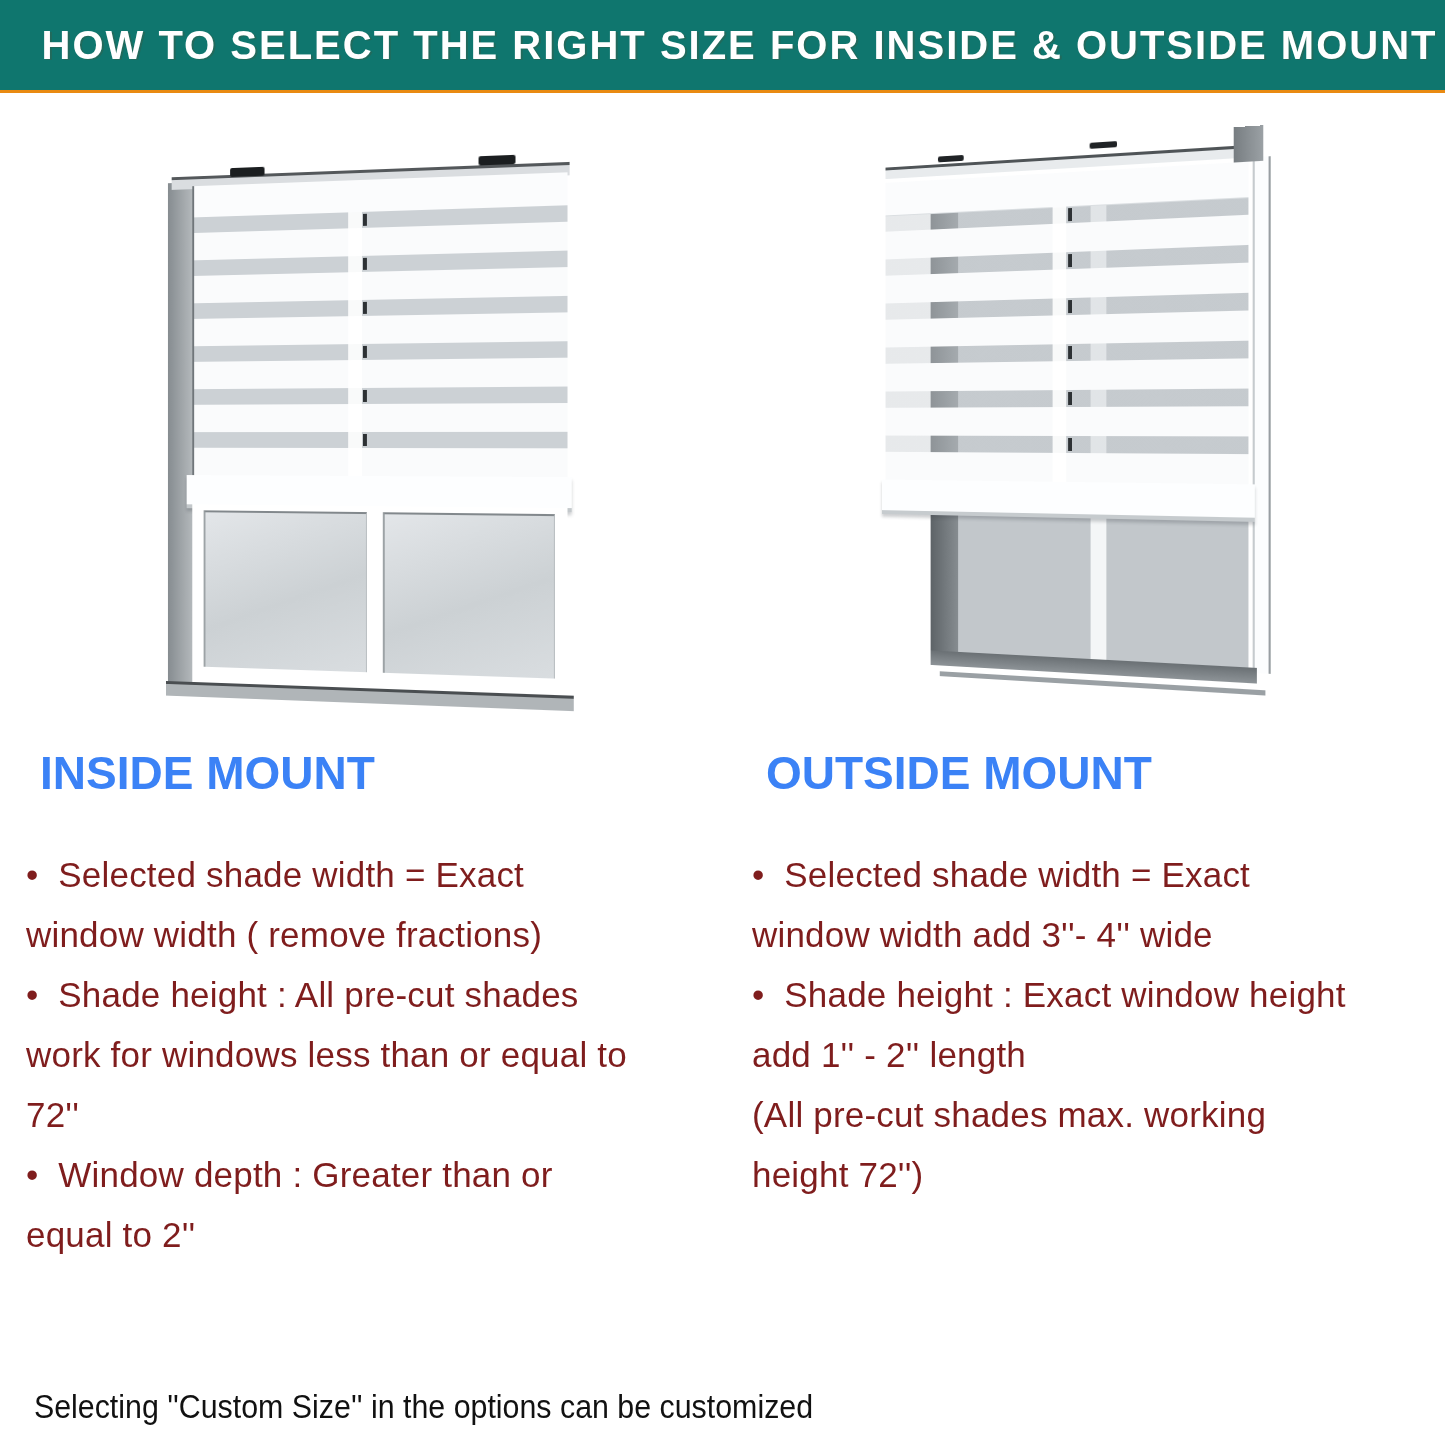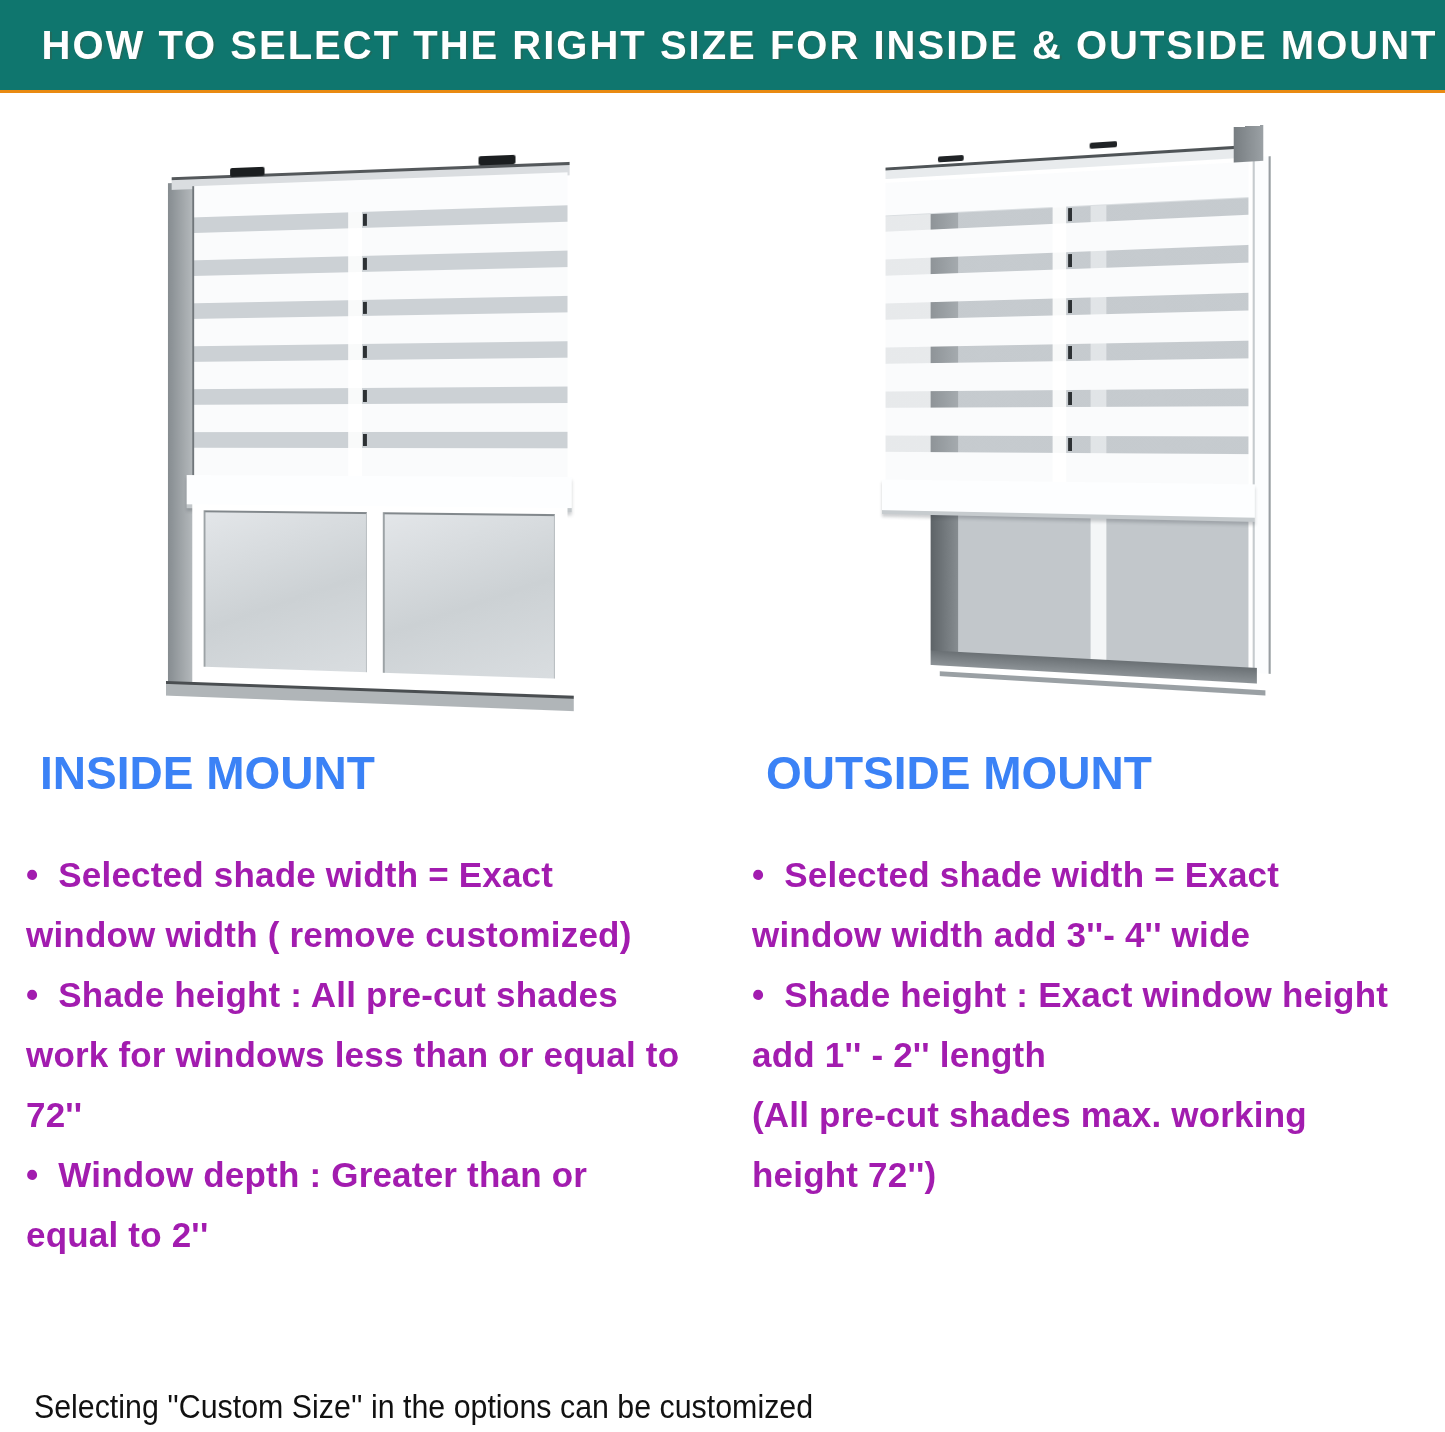--- a/index.html
+++ b/index.html
@@ -76,22 +76,22 @@
   .col{position:absolute;top:745px;}
   .col-left{left:26px;width:710px;}
   .col-right{left:752px;width:690px;}
   .heading{
     position:absolute;top:0;left:14px;margin:0;
     font-size:46px;line-height:56px;font-weight:bold;color:#3b82f6;letter-spacing:0;
     white-space:nowrap;
   }
   .lines{position:absolute;top:100px;left:0;}
   .line{
-    font-size:35px;line-height:60px;color:#a21caf;
-    white-space:pre;letter-spacing:.2px;font-weight:bold;
+    font-size:35px;line-height:60px;color:#7f1d1d;
+    white-space:pre;letter-spacing:.2px;
   }
 
   
   .note{position:absolute;left:0;right:0;top:1388px;text-align:left;}
   .note span{
     display:inline-block;font-size:33px;color:#111111;
     transform:scaleX(.92);transform-origin:center;white-space:nowrap;
   }
 </style>
 </head>
@@ -137,21 +137,21 @@
     <div class="r-rail"></div>
     <div class="r-anchor a1"></div>
     <div class="r-anchor a2"></div>
     <div class="r-bracket"></div>
   </div>
 
   <section class="col col-left">
     <h2 class="heading">INSIDE MOUNT</h2>
     <div class="lines">
       <div class="line">•  Selected shade width = Exact</div>
-      <div class="line">window width ( remove customized)</div>
+      <div class="line">window width ( remove fractions)</div>
       <div class="line">•  Shade height : All pre-cut shades</div>
       <div class="line">work for windows less than or equal to</div>
       <div class="line">72''</div>
       <div class="line">•  Window depth : Greater than or</div>
       <div class="line">equal to 2''</div>
     </div>
   </section>
 
   <section class="col col-right">
     <h2 class="heading">OUTSIDE MOUNT</h2>

